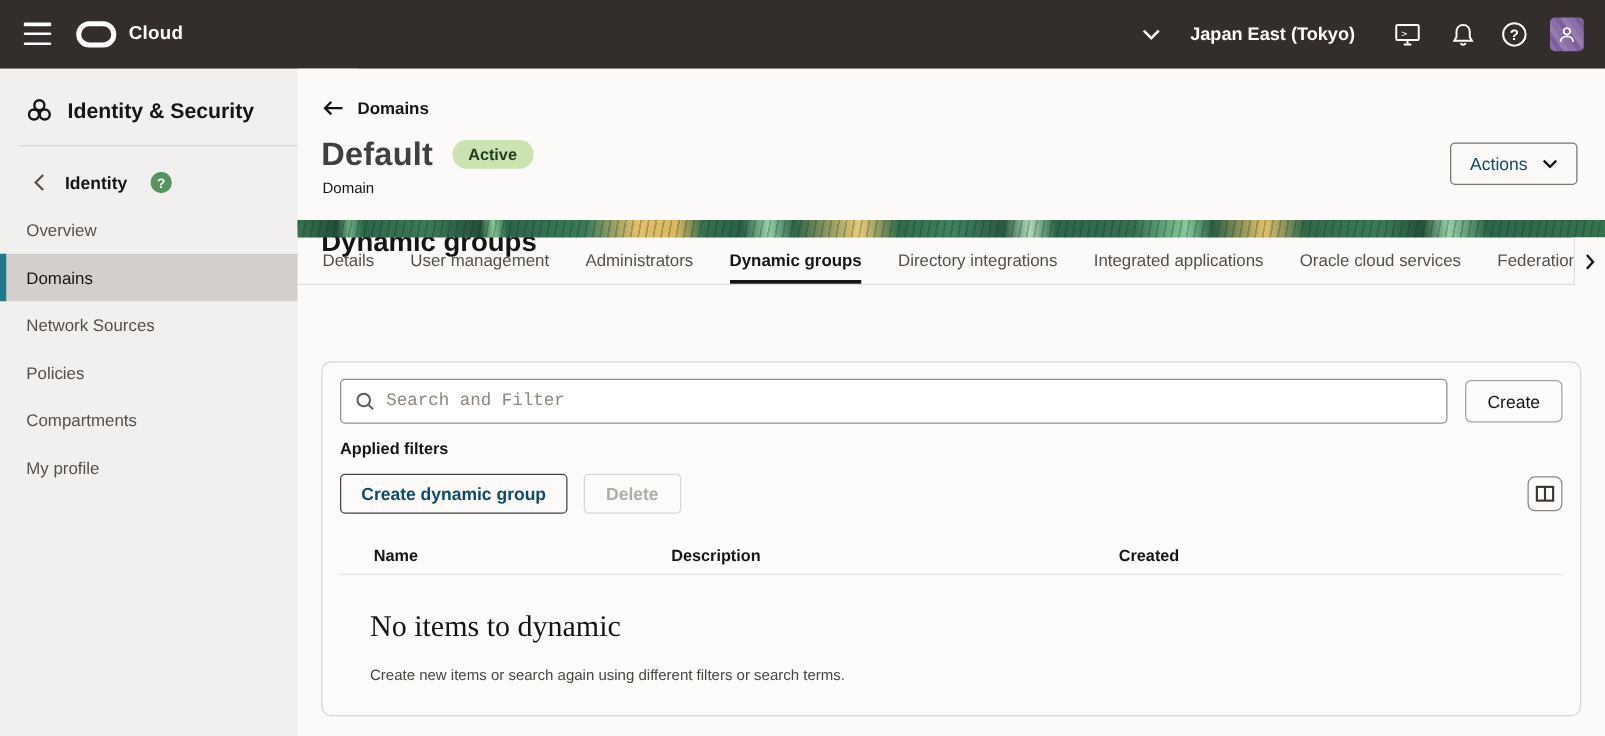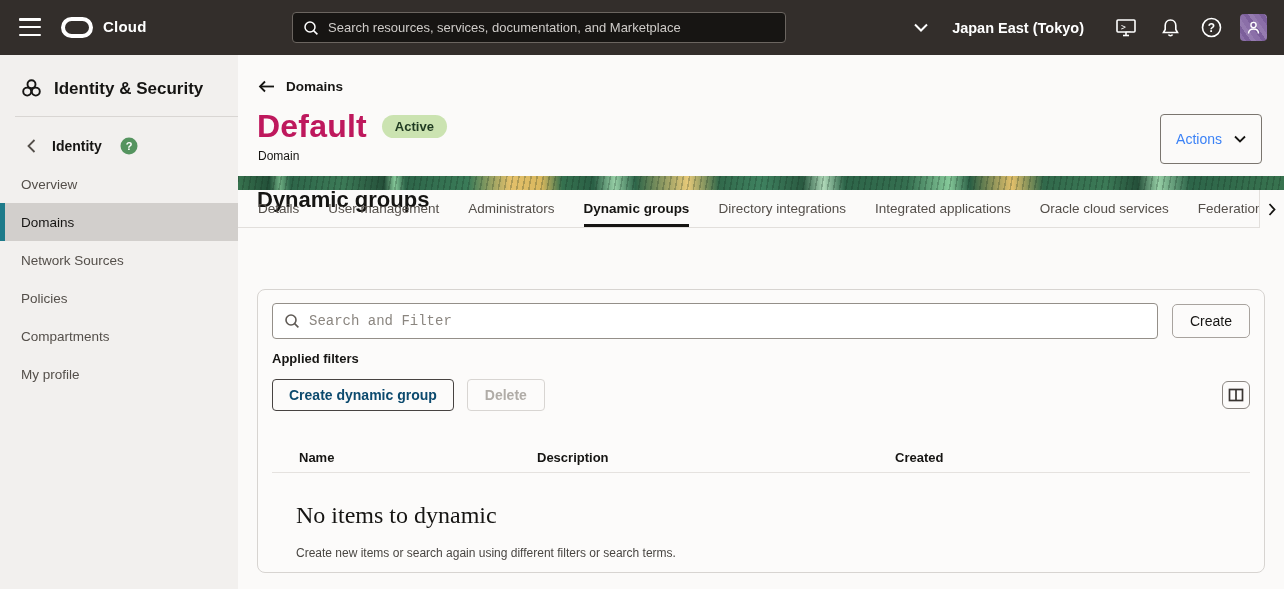--- a/index.html
+++ b/index.html
@@ -30,24 +30,24 @@
   .sb-help { margin-left:18px; }
   .sb-item { position:relative; display:flex; align-items:center; height:38px; padding-left:21px; font-size:13.5px; color:#544f4a; cursor:pointer; }
   .sb-item.selected { background:#d2cfcc; color:#161513; }
   .sb-item.selected::before { content:""; position:absolute; left:0; top:0; bottom:0; width:5px; background:#1e7b8a; }
 
   
   .main { position:absolute; left:238px; top:55px; width:1046px; height:534px; background:#fbfaf9; }
   .breadcrumb { display:flex; align-items:center; gap:11px; padding:24px 0 0 20px; cursor:pointer; width:max-content; }
   .breadcrumb .bc-label { font-size:13.5px; font-weight:700; color:#161513; }
   .title-row { display:flex; align-items:center; gap:15px; padding:14px 0 0 19px; }
-  .page-title { font-size:32px; font-weight:700; color:#be185d; letter-spacing:.2px; }
+  .page-title { font-size:26px; font-weight:700; color:#404040; letter-spacing:.2px; }
   .status-badge { background:#cbe3b1; color:#1f3a21; font-size:13px; font-weight:600; padding:4px 13px; border-radius:12px; }
   .page-subtitle { padding:4px 0 0 20px; font-size:12px; color:#161513; }
-  .actions-btn { position:absolute; right:22px; top:59px; height:50px; display:flex; align-items:center; gap:12px; padding:0 15px; background:#fbfaf9; border:1px solid #7a756f; border-radius:4px; font-size:14px; color:#3b82f6; cursor:pointer; }
+  .actions-btn { position:absolute; right:22px; top:59px; height:34px; display:flex; align-items:center; gap:12px; padding:0 15px; background:#fbfaf9; border:1px solid #7a756f; border-radius:4px; font-size:14px; color:#0c4a6e; cursor:pointer; }
 
   .banner { position:absolute; left:0; top:121px; width:1046px; height:14px;
     background:
       repeating-linear-gradient(100deg, rgba(20,45,30,.25) 0 1.5px, rgba(255,255,255,0) 1.5px 6px),
       linear-gradient(90deg,#38734f 0%,#224f38 3%,#6fae83 4%,#2d6549 5%,#3c7a57 10%,#244f39 14%,#86c99a 15%,#2d6549 16%,#3a7b58 22%,#e3c06b 26%,#d9b85e 29%,#35714f 31%,#2a5f45 34%,#97cfa6 36%,#2d6549 38%,#e8ca79 43%,#31694b 46%,#3f8260 50%,#2a5a41 54%,#aed8b8 56%,#2d6549 58%,#356f50 64%,#86c99a 68%,#2a5f45 70%,#e3c06b 74%,#31694b 77%,#3c7a57 83%,#244f39 86%,#97cfa6 88%,#2d6549 91%,#38734f 100%);
   }
 
   .tabbar { position:absolute; left:0; top:135px; width:1046px; height:38px; border-bottom:1px solid #e2dfdc; display:flex; align-items:stretch; padding-left:20px; }
   .tab { display:flex; align-items:center; margin-right:29px; font-size:13.5px; color:#544f4a; cursor:pointer; border-bottom:3px solid transparent; padding-top:2px; white-space:nowrap; }
   .tab.active { color:#161513; font-weight:700; border-bottom-color:#161513; }
@@ -60,21 +60,21 @@
   .search-row { display:flex; align-items:center; }
   .filter-input { flex:1; height:36px; border:1px solid #948f89; border-radius:4px; background:#fff; display:flex; align-items:center; padding:0 11px;font-family:Liberation Mono, monospace; }
   .filter-input input { flex:1; border:none; outline:none; font-size:14px; font-family:inherit; color:#161513; margin-left:9px; }
   .filter-input input::placeholder { color:#8b8680; }
   .search-btn { margin-left:14px; height:34px; padding:0 17px; background:#fcfbfa; border:1px solid #a8a39e; border-radius:5px; font-size:14px; color:#161513; cursor:pointer; }
   .applied-filters { margin-top:12px; font-size:13px; font-weight:700; color:#161513; }
   .btn-row { margin-top:13px; display:flex; align-items:center; }
   .create-btn { height:32px; padding:0 16px; background:#fcfbfa; border:1px solid #474341; border-radius:4px; font-size:14px; font-weight:700; color:#0c4a6e; cursor:pointer; }
   .delete-btn { margin-left:13px; height:32px; padding:0 17px; background:#fcfbfa; border:1px solid #d8d5d2; border-radius:4px; font-size:14px; font-weight:700; color:#b0aca7; cursor:default; }
   .cols-btn { margin-left:auto; width:28px; height:28px; border:1px solid #8c8782; border-radius:6px; background:#fcfbfa; display:flex; align-items:center; justify-content:center; cursor:pointer; }
-  .table-head { margin-top:32px; display:flex; height:30px; align-items:center; border-bottom:1px solid #e5e2df; font-size:13px; font-weight:700; color:#161513; }
+  .table-head { margin-top:19px; display:flex; height:30px; align-items:center; border-bottom:1px solid #e5e2df; font-size:13px; font-weight:700; color:#161513; }
   .th-name { width:265px; padding-left:27px; }
   .th-desc { width:358px; }
   .th-created { flex:1; }
   .empty { padding:29px 0 0 24px; }
   .empty-title { font-family:"Liberation Serif","DejaVu Serif",serif; font-size:24px; color:#161513; }
   .empty-msg { margin-top:17px; font-size:12px; color:#494642; }
 
   svg { display:block; }
 </style>
 </head>
@@ -84,29 +84,20 @@
 
   <div class="topbar">
     <div class="hamburger">
         <span></span>
         <span></span>
         <span></span>
       </div>
     <div class="oracle-logo"></div>
     <div class="brand">Cloud</div>
 
-    <div class="topbar-search">
-      <span>
-        <svg width="16" height="16" viewBox="0 0 16 16">
-            <circle cx="7" cy="7" r="5" fill="none" stroke="#fff" stroke-width="1.5"></circle>
-            <line x1="10.6" y1="10.6" x2="14.4" y2="14.4" stroke="#fff" stroke-width="1.5"></line>
-          </svg>
-      </span>
-      <input type="text" placeholder="Search resources, services, documentation, and Marketplace" style="">
-    </div>
 
     <div class="region-wrap">
       <span>
         <svg width="14" height="9" viewBox="0 0 14 9">
             <polyline points="1,1.5 7,7.5 13,1.5" fill="none" stroke="#fff" stroke-width="2"></polyline>
           </svg>
       </span>
       <span class="region-label">Japan East (Tokyo)</span>
     </div>
 

